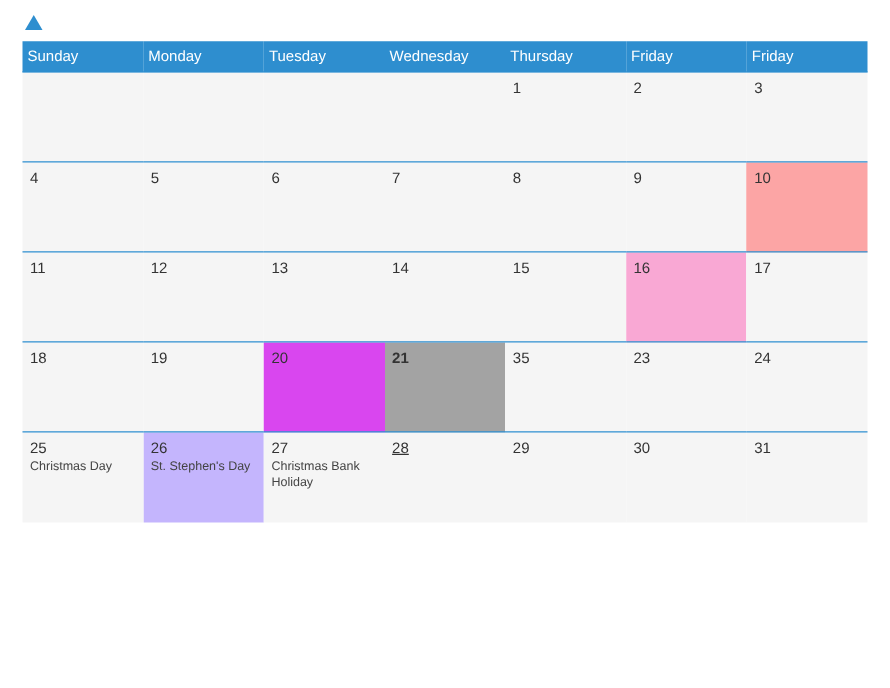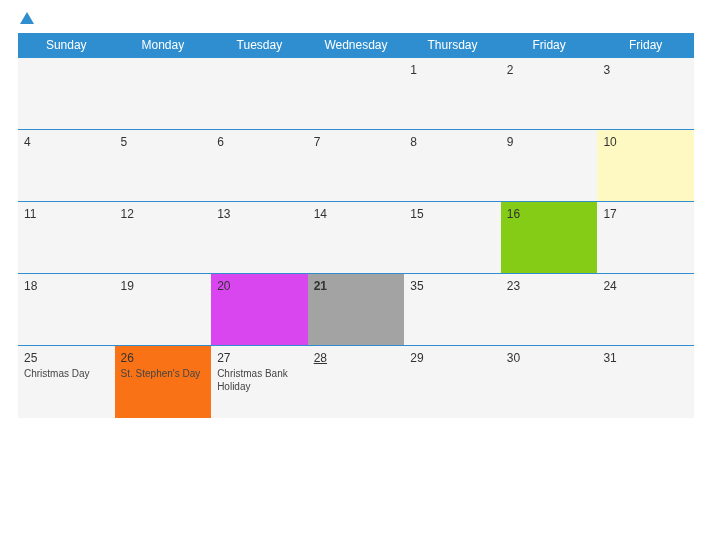--- a/index.html
+++ b/index.html
@@ -68,21 +68,21 @@
       border-collapse: collapse;
     }
     .calendar thead tr {
       background: #2e8ecf;
     }
     .calendar thead th {
       color: #fff;
       font-size: 12px;
       font-weight: normal;
       padding: 5px 4px;
-      text-align: center;
+      text-align: left;
       border: none;
       width: 14.28%;
     }
     .calendar tbody tr {
       border-top: 1.5px solid #2e8ecf;
     }
     .calendar tbody td {
       vertical-align: top;
       font-size: 11px;
       color: #333;
@@ -166,41 +166,41 @@
           </td>
           <td style="background: rgb(245, 245, 245);">
             <span class="day-num">7</span>
           </td>
           <td style="background: rgb(245, 245, 245);">
             <span class="day-num">8</span>
           </td>
           <td style="background: rgb(245, 245, 245);">
             <span class="day-num">9</span>
           </td>
-          <td style="background: #fef9c3;">
+          <td style="background: #fca5a5;">
             <span class="day-num">10</span>
           </td>
         </tr>
         <tr>
           <td style="background: rgb(245, 245, 245); margin-top: 35px;">
             <span class="day-num">11</span>
           </td>
           <td style="background: rgb(245, 245, 245);">
             <span class="day-num">12</span>
           </td>
           <td style="background: rgb(245, 245, 245);">
             <span class="day-num">13</span>
           </td>
           <td style="background: rgb(245, 245, 245);">
             <span class="day-num">14</span>
           </td>
           <td style="background: rgb(245, 245, 245);">
             <span class="day-num">15</span>
           </td>
-          <td style="background: #84cc16; margin-left: 22px;">
+          <td style="background: #f9a8d4; margin-left: 22px;">
             <span class="day-num">16</span>
           </td>
           <td style="background: rgb(245, 245, 245);">
             <span class="day-num">17</span>
           </td>
         </tr>
         <tr>
           <td style="background: rgb(245, 245, 245);">
             <span class="day-num">18</span>
           </td>
@@ -221,21 +221,21 @@
           </td>
           <td style="background: rgb(245, 245, 245);">
             <span class="day-num">24</span>
           </td>
         </tr>
         <tr>
           <td style="background: rgb(245, 245, 245);">
             <span class="day-num">25</span>
             <span class="holiday">Christmas Day</span>
           </td>
-          <td style="background: #f97316;">
+          <td style="background: #c4b5fd;">
             <span class="day-num">26</span>
             <span class="holiday">St. Stephen's Day</span>
           </td>
           <td style="background: rgb(245, 245, 245);">
             <span class="day-num">27</span>
             <span class="holiday">Christmas Bank Holiday</span>
           </td>
           <td style="background: rgb(245, 245, 245); text-decoration: underline;">
             <span class="day-num">28</span>
           </td>

